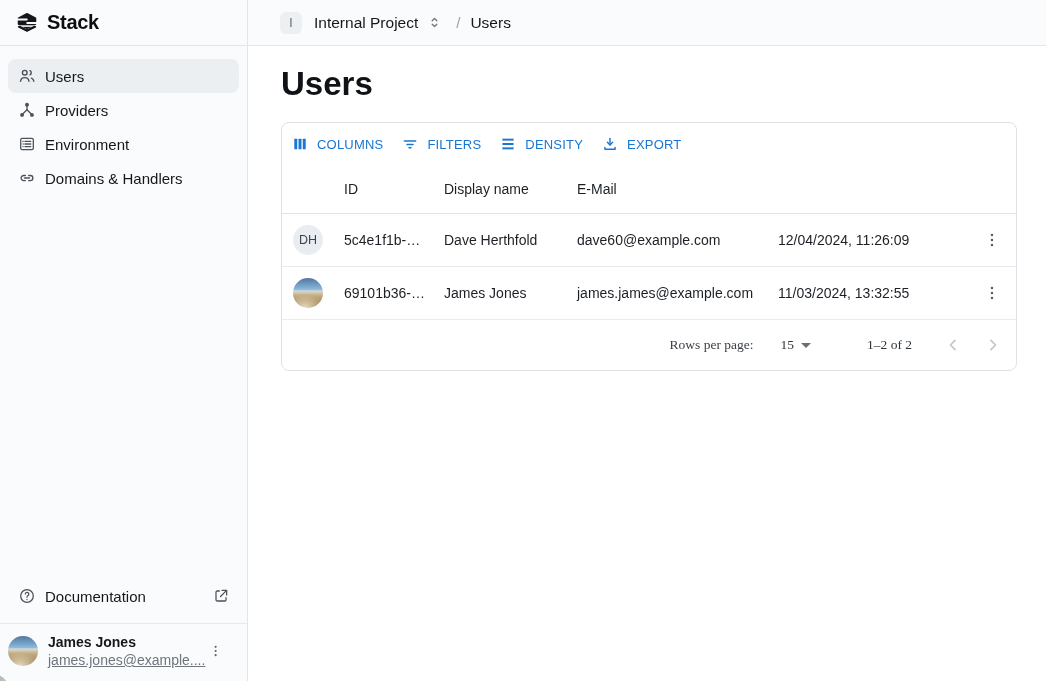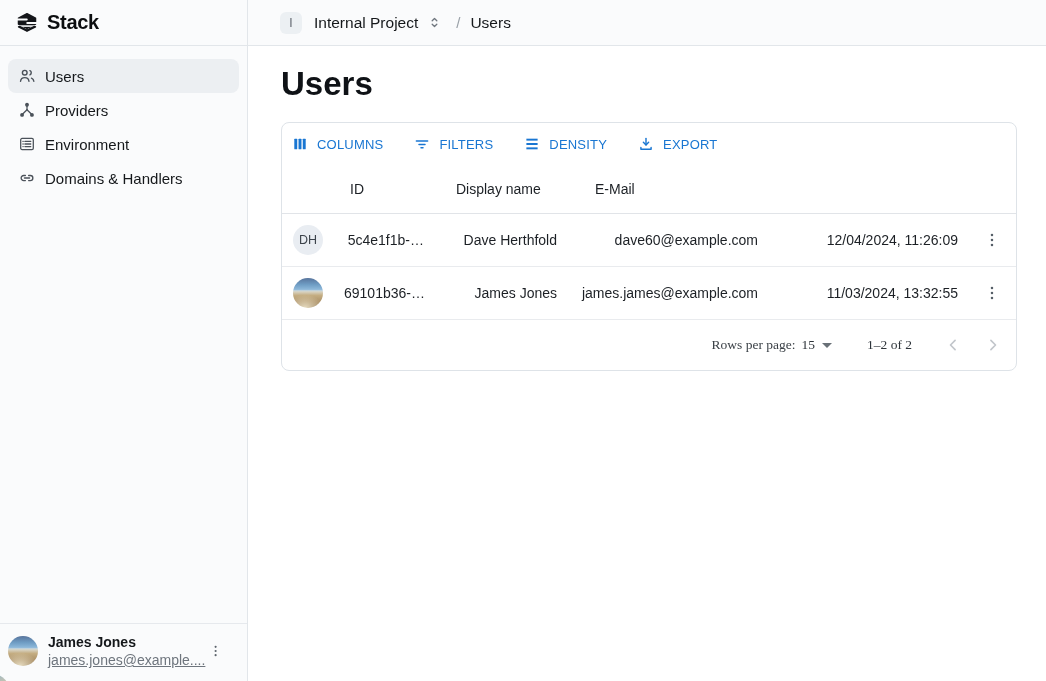--- a/index.html
+++ b/index.html
@@ -40,38 +40,38 @@
   .proj-badge { width:22px; height:22px; border-radius:6px; background:#ecf0f3; color:#5f666e; font-size:12px; display:flex; align-items:center; justify-content:center; }
   .proj-name { margin-left:12px; font-size:15.5px; font-weight:500; color:#15181b; }
   .unfold { margin-left:9px; width:15px; height:15px; color:#6f767e; cursor:pointer; }
   .crumb-sep { margin:0 10px 0 14px; font-size:15px; color:#9aa1a8; }
   .crumb-page { font-size:15.5px; font-weight:500; color:#15181b; }
 
   .content { padding:21px 0 0 33px; }
   .page-title { font-size:33px; line-height:33px; font-weight:700; letter-spacing:0; color:#0f1216; margin-bottom:22px; }
 
   .card { width:736px; border:1px solid #dee3e8; border-radius:8px; background:#fff; }
-  .toolbar { height:42px; display:flex; align-items:center; gap:16px; padding:0 2px; }
+  .toolbar { height:42px; display:flex; align-items:center; gap:4px; padding:0 2px; }
   .tbtn { display:flex; align-items:center; gap:8px; padding:4px 7px; border:none; background:none; color:#1976d2; font-family:inherit; font-size:13px; font-weight:500; letter-spacing:0.2px; border-radius:4px; cursor:pointer; }
   .tbtn svg { width:18px; height:18px; }
 
   .tgrid { display:grid; grid-template-columns:52px 100px 133px 201px 200px 1fr; align-items:center; }
-  .thead { height:49px; border-bottom:1px solid #e1e4e8; font-size:14px; font-weight:500; color:#1c2025;gap:6px; }
-  .trow { height:53px; border-bottom:1px solid #e9ebee; font-size:14px; color:#1c2025;text-align:right; }
+  .thead { height:49px; border-bottom:1px solid #e1e4e8; font-size:14px; font-weight:500; color:#1c2025; }
+  .trow { height:53px; border-bottom:1px solid #e9ebee; font-size:14px; color:#1c2025; }
   .cell { padding:0 10px; white-space:nowrap; overflow:hidden; }
   .cell-avatar { display:flex; justify-content:center; padding:0; }
   .avatar-initials { width:30px; height:30px; border-radius:50%; background:#e9edf2; color:#3c434b; font-size:12.5px; display:flex; align-items:center; justify-content:center; }
   .cell-action { display:flex; justify-content:center; padding:0; }
   .row-dots { width:18px; height:18px; color:#565f68; cursor:pointer; }
 
   .tfoot { height:50px; display:flex; align-items:center; justify-content:flex-end; font-size:13.5px; color:#2e343a; padding-right:9px;font-family:Liberation Serif, serif; }
   .rpp-label { color:#3b4147; }
-  .rpp-value { margin-left:6px; display:flex; align-items:center; gap:7px; cursor:pointer; }
+  .rpp-value { margin-left:27px; display:flex; align-items:center; gap:7px; cursor:pointer; }
   .caret-down { width:0; height:0; border-left:5px solid transparent; border-right:5px solid transparent; border-top:5.5px solid #697077; }
-  .range { margin-left:35px; }
+  .range { margin-left:56px; }
   .pager { margin-left:27px; display:flex; align-items:center; gap:12px; }
   .pg-btn { width:28px; height:28px; display:flex; align-items:center; justify-content:center; color:#c2c6cb; }
   .pg-btn svg { width:20px; height:20px; }
 </style>
 </head>
 <body>
 
 <div class="app">
 
   <aside class="sidebar">
@@ -123,20 +123,33 @@
         <svg class="nav-icon" viewBox="0 0 24 24" fill="none" stroke="currentColor" stroke-width="1.8" stroke-linecap="round" stroke-linejoin="round">
           <path d="M9.8 15.4H7.6a3.4 3.4 0 1 1 0-6.8h2.2"></path>
           <path d="M14.2 8.6h2.2a3.4 3.4 0 1 1 0 6.8h-2.2"></path>
           <line x1="8.6" y1="12" x2="15.4" y2="12"></line>
         </svg>
         <span>Domains &amp; Handlers</span>
       </div>
     </nav>
 
     <div class="sidebar-bottom">
+      <div class="doc-row">
+        <svg class="nav-icon" viewBox="0 0 24 24" fill="none" stroke="currentColor" stroke-width="1.7" stroke-linecap="round">
+          <circle cx="12" cy="12" r="8.4"></circle>
+          <path d="M9.7 9.3a2.4 2.4 0 1 1 3.3 2.4c-.8.35-1 .9-1 1.8"></path>
+          <line x1="12" y1="16.6" x2="12" y2="16.7"></line>
+        </svg>
+        <span>Documentation</span>
+        <svg class="ext" viewBox="0 0 24 24" fill="none" stroke="currentColor" stroke-width="1.9" stroke-linecap="round" stroke-linejoin="round">
+          <path d="M9.5 4.5H6.3A1.8 1.8 0 0 0 4.5 6.3v11.4a1.8 1.8 0 0 0 1.8 1.8h11.4a1.8 1.8 0 0 0 1.8-1.8v-3.2"></path>
+          <path d="M13.5 3.5h7v7"></path>
+          <path d="M20 4 11.3 12.7"></path>
+        </svg>
+      </div>
       <div class="sidebar-divider"></div>
       <div class="user-row">
         <div class="avatar-photo"></div>
         <div class="user-meta">
           <span class="user-name">James Jones</span>
           <span class="user-email">james.jones@example....</span>
         </div>
         <svg class="dots" viewBox="0 0 24 24" fill="currentColor">
           <circle cx="12" cy="5.4" r="1.7"></circle>
             <circle cx="12" cy="12" r="1.7"></circle>

